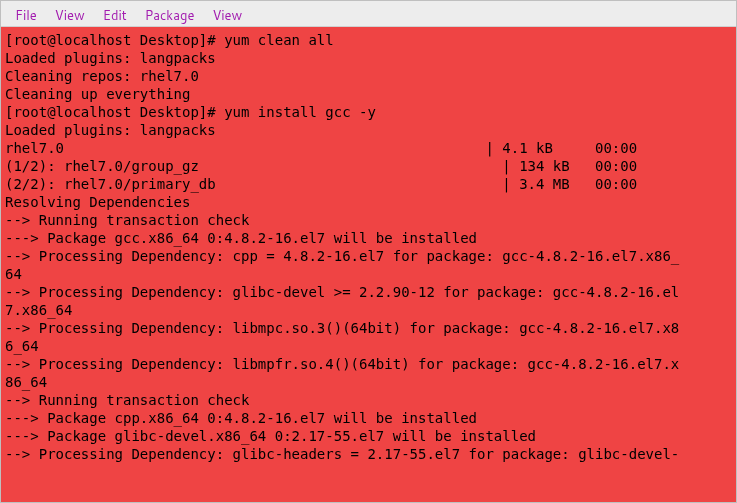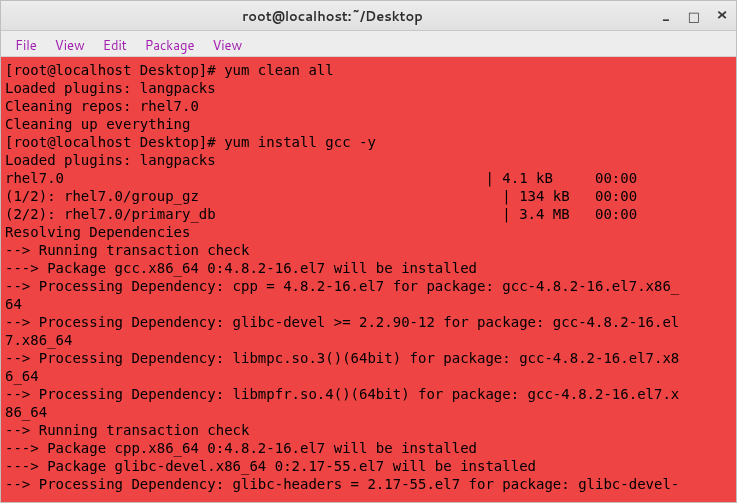--- a/index.html
+++ b/index.html
@@ -70,28 +70,20 @@
     padding: 4px 4px;
     white-space: pre;
     overflow: hidden;
   }
 </style>
 </head>
 <body>
 
 <div class="window">
 
-  <div class="titlebar">
-    <div class="title">root@localhost:~/Desktop</div>
-    <div class="winbtns">
-      <div class="winbtn" style="font-weight:bold;">_</div>
-      <div class="winbtn">□</div>
-      <div class="winbtn" style="font-weight:bold;font-size:16px;line-height:14px;">×</div>
-    </div>
-  </div>
 
   <div class="menubar">
     <div class="menuitem">File</div>
     <div class="menuitem">View</div>
     <div class="menuitem">Edit</div>
     <div class="menuitem">Package</div>
     <div class="menuitem">View</div>
   </div>
 
   <div class="terminal">[root@localhost Desktop]# yum clean all

